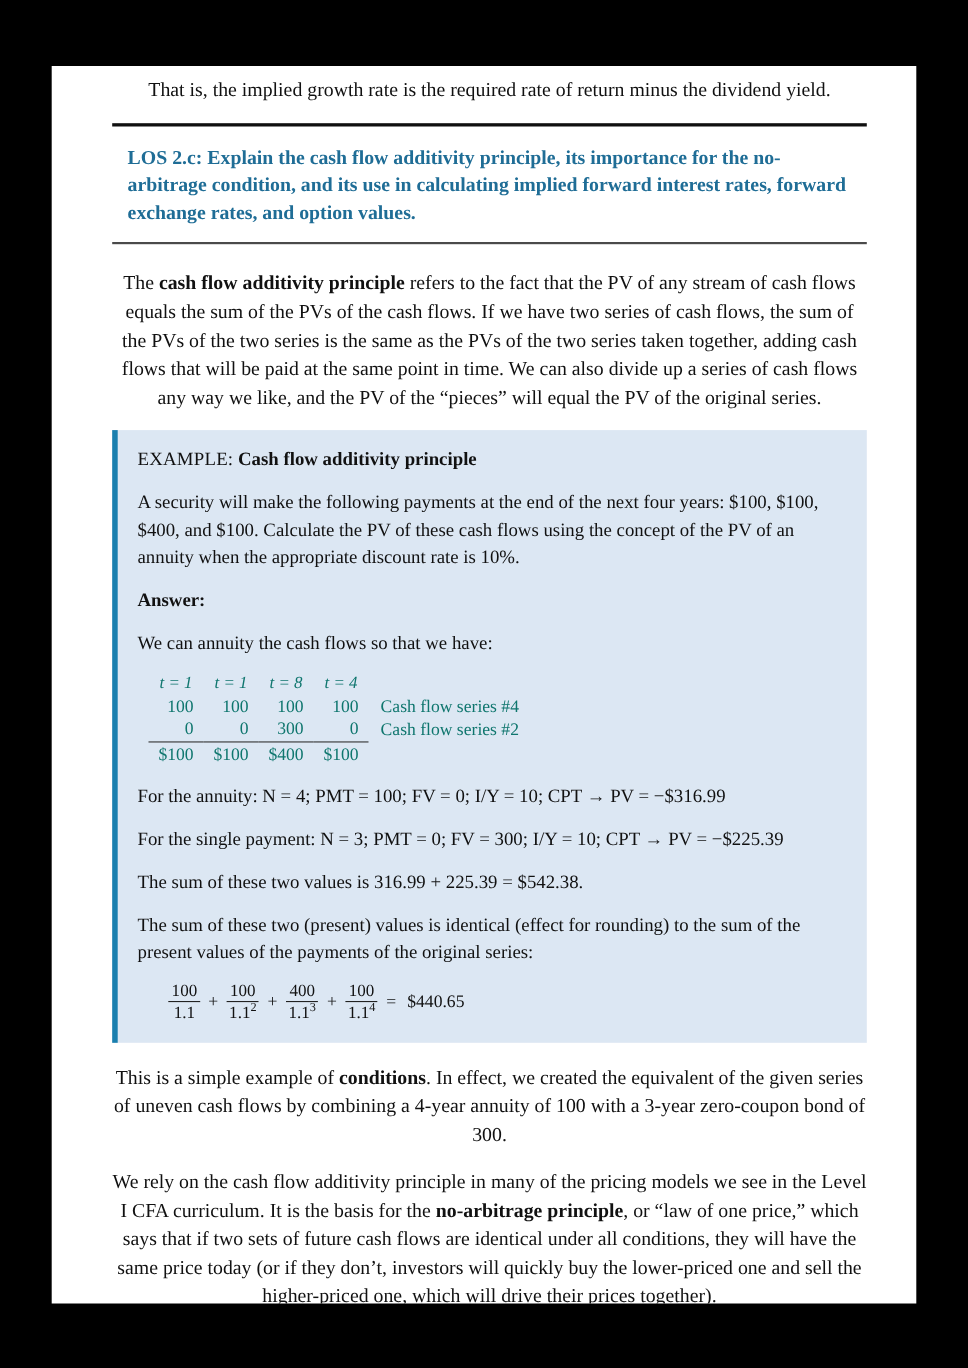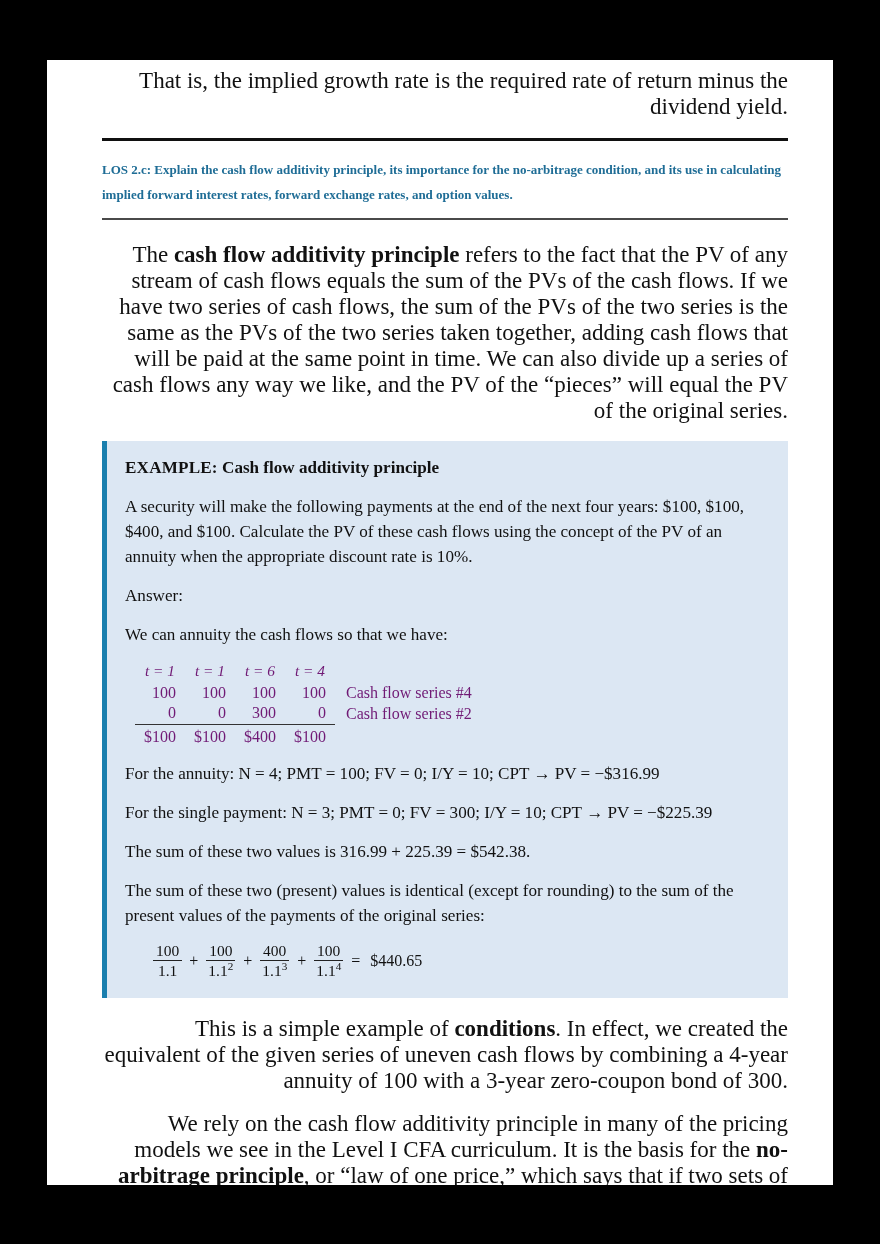--- a/index.html
+++ b/index.html
@@ -24,48 +24,48 @@
     background: #ffffff;
     box-sizing: border-box;
     overflow: hidden;
   }
 
   .content {
     padding: 8px 45px 0 55px;
   }
 
   p.body-text {
-    font-size: 23px;
+    font-size: 18px;
     line-height: 26px;
     color: #111111;
     margin: 0 0 17px 0;
-    text-align: right;
+    text-align: center;
   }
   p.tight { margin-bottom: 0; }
 
   b, strong { font-weight: bold; }
 
   
   .rule-thick {
     height: 3px;
     background: #101010;
     margin: 18px 0 16px 0;
   }
   .rule-thin {
     height: 2px;
     background: #4a4a4a;
     margin: 11px 0 22px 0;
   }
 
   .los-heading {
     color: #1f6d96;
     font-weight: bold;
-    font-size: 13px;
+    font-size: 18px;
     line-height: 25px;
-    margin: 0;
+    margin: 14px;
   }
 
   
   .example-box {
     background: #dce7f3;
     border-left: 5px solid #1a7fae;
     padding: 14px 22px 16px 18px;
     margin: 0 0 18px 0;
     box-sizing: border-box;
   }
@@ -78,37 +78,37 @@
   .example-box p:last-child { margin-bottom: 0; }
 
   .example-title {
     font-size: 17.1px;
     line-height: 24px;
     margin: 0 0 14px 0;
     color: #111111;
   }
   .example-title .ex-label {
     font-variant: small-caps;
+    font-weight: normal;
+    letter-spacing: .2px;
+  }
+  .example-title .ex-name { font-weight: bold; }
+
+  .answer-label {
     font-weight: bold;
-    letter-spacing: .2px;
-  }
-  .example-title .ex-name { font-weight: bold; }
-
-  .answer-label {
-    font-weight: normal;
     font-size: 17.1px;
     margin: 0 0 14px 0;
   }
 
   
   .cf-table {
     border-collapse: collapse;
     margin: 2px 0 14px 10px;
     font-size: 16px;
-    color: #701a75;
+    color: #0f766e;
   }
   .cf-table td, .cf-table th {
     padding: 1px 9px 1px 9px;
     text-align: right;
     font-weight: normal;
     white-space: nowrap;
   }
   .cf-table th.t-head {
     font-style: italic;
     font-size: 15.4px;
@@ -181,21 +181,21 @@
 
       <p class="answer-label">Answer:</p>
 
       <p>We can annuity the cash flows so that we have:</p>
 
       <table class="cf-table">
         <thead>
           <tr>
             <th class="t-head">t = 1</th>
             <th class="t-head">t = 1</th>
-            <th class="t-head">t = 6</th>
+            <th class="t-head">t = 8</th>
             <th class="t-head">t = 4</th>
             <th></th>
           </tr>
         </thead>
         <tbody>
           <tr>
             <td class="numcell">100</td>
             <td class="numcell">100</td>
             <td class="numcell">100</td>
             <td class="numcell">100</td>
@@ -218,21 +218,21 @@
         </tbody>
       </table>
 
 
       <p>For the annuity: N = 4; PMT = 100; FV = 0; I/Y = 10; CPT → PV = −$316.99</p>
 
       <p>For the single payment: N = 3; PMT = 0; FV = 300; I/Y = 10; CPT → PV = −$225.39</p>
 
       <p>The sum of these two values is 316.99 + 225.39 = $542.38.</p>
 
-      <p>The sum of these two (present) values is identical (except for rounding) to the sum of the present values of the payments of the original series:</p>
+      <p>The sum of these two (present) values is identical (effect for rounding) to the sum of the present values of the payments of the original series:</p>
 
       <div class="equation">
         <span class="frac">
           <span class="num">100</span>
           <span class="den"><span>1.1</span></span>
         </span>
         <span class="op">+</span>
         <span class="frac">
           <span class="num">100</span>
           <span class="den"><span>1.1</span><sup>2</sup></span>

